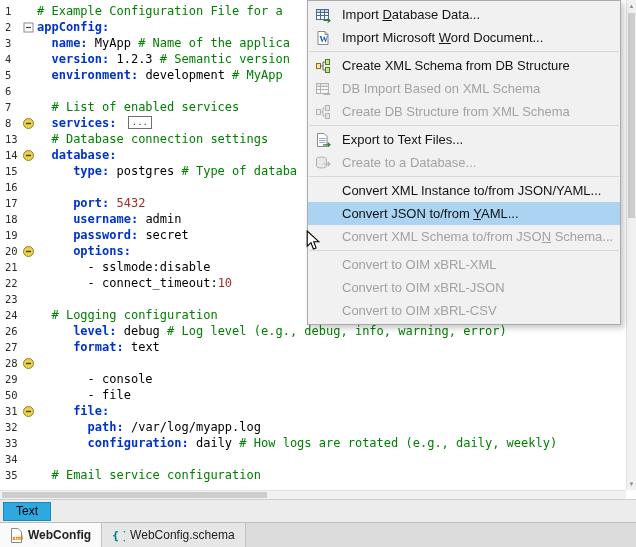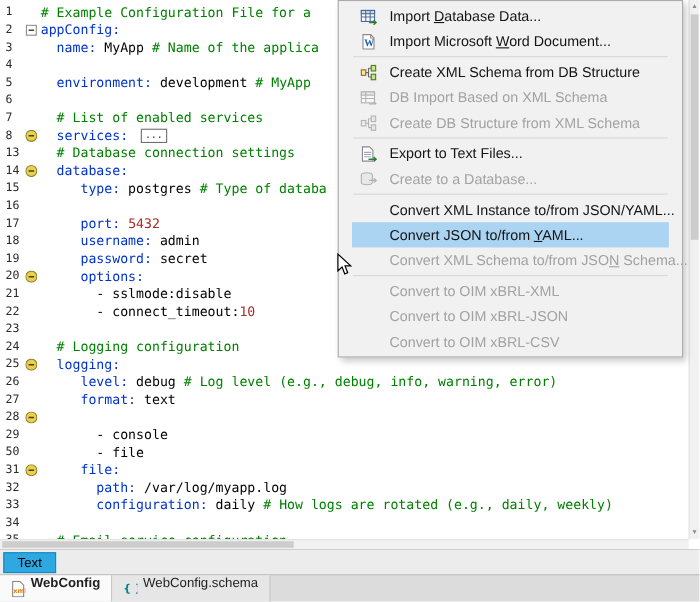--- a/index.html
+++ b/index.html
@@ -8,73 +8,73 @@
 
   
   .editor-area{position:relative;flex:1;background:#fff;overflow:hidden}
   .ed-lines{padding-top:3px}
   .ed-line{display:flex;height:16px;line-height:16px;white-space:pre;position:relative;
            font-family:"DejaVu Sans Mono",monospace;font-size:12px;color:#000}
   .ed-num{flex:0 0 21px;padding-left:5px;font-size:10.5px;color:#2b2b2b}
   .ed-fold{flex:0 0 16px;position:relative}
   .ed-fold svg{position:absolute;left:2px;top:2.5px}
   .ed-code{flex:0 0 auto}
-  .tk-key{color:var(--key-color,#0033cc);font-weight:normal}
+  .tk-key{color:var(--key-color,#0033cc);font-weight:bold}
   .tk-com{color:var(--comment-color,#008000)}
   .tk-num{color:var(--number-color,#a52a2a)}
   .tk-pln{color:#000}
   .fold-box{display:inline-block;border:1px solid #6f6f6f;background:#fff;font-size:9px;line-height:8px;
             padding:1px 3px 2px;margin-left:4px;vertical-align:2px;color:#333}
   .ed-tail{position:absolute;right:14px;top:0}
 
   
   .vscroll{position:absolute;top:0;right:0;width:10px;bottom:9px;background:#f1f1f1;border-left:1px solid #e3e3e3;z-index:5}
   .varrow{position:absolute;left:0;width:9px;height:12px;font-size:6px;color:#8a8a8a;text-align:center;line-height:12px}
   .varrow.up{top:0}.varrow.down{bottom:0}
   .vthumb{position:absolute;left:1px;top:13px;width:7px;height:205px;background:#cdcdcd}
   .hscroll{position:absolute;left:0;right:10px;bottom:0;height:9px;background:#f1f1f1;border-top:1px solid #e3e3e3;z-index:5}
   .hthumb{position:absolute;left:2px;top:1px;height:6px;width:265px;background:#cdcdcd}
 
   
   .menu{position:absolute;top:0;left:307px;width:314px;background:#f1f1f1;border:1px solid #ababab;
-        box-shadow:3px 3px 6px rgba(0,0,0,.22);padding:2px 12px;z-index:10}
+        box-shadow:3px 3px 6px rgba(0,0,0,.22);padding:2px 0;z-index:10}
   .menu-item{height:23px;display:flex;align-items:center;padding:0 10px 0 5px;font-size:13px;color:#141414}
   .mi-icon{flex:0 0 20px;height:16px;margin-right:9px;display:inline-flex;align-items:center;justify-content:center}
   .menu-item.disabled{color:#a2a2a2}
   .menu-item.disabled .mi-icon{filter:grayscale(1);opacity:.45}
   .menu-item.hl{background:var(--menu-highlight,#abd3f2)}
   .mi-label{white-space:nowrap}
   .menu-sep{height:1px;background:#d8d8d8;margin:2px 1px}
 
   .cursor{position:absolute;left:306px;top:230px;z-index:20;pointer-events:none}
 
   
   .view-bar{flex:0 0 23px;background:#ececec;border-top:1px solid #cdcdcd;display:flex;align-items:center;padding-left:3px}
   .view-tab{font-size:12px;height:19px;display:flex;align-items:center;padding:0 12px;color:#000}
   .view-tab.active{background:var(--view-tab-blue,#2ea8e0);border:1px solid #1d86b8}
   .file-bar{flex:0 0 25px;background:#dcdcdc;border-top:1px solid #bdbdbd;display:flex}
-  .file-tab{display:flex;gap:5px;padding:0 10px;font-size:12px;color:#222;
+  .file-tab{display:flex;align-items:center;gap:5px;padding:0 10px;font-size:12px;color:#222;
             border-right:1px solid #c2c2c2;background:#e6e6e6;white-space:nowrap}
   .file-tab.active{background:#fafafa;font-weight:bold}
   .ft-icon{display:inline-flex;align-items:center}
 </style>
 </head>
 <body>
 
 <div class="app">
 
   <div class="editor-area">
     <div class="ed-lines">
         <div class="ed-line"><span class="ed-num">1</span><span class="ed-fold"></span><span class="ed-code"><span class="tk-com"># Example Configuration File for a </span></span></div>
         <div class="ed-line"><span class="ed-num">2</span><span class="ed-fold"><svg width="11" height="11">
               <rect x="1" y="1" width="9" height="9" fill="#ffffff" stroke="#8a8a8a"></rect>
               <line x1="3" y1="5.5" x2="8" y2="5.5" stroke="#444444" stroke-width="1.2"></line>
             </svg></span><span class="ed-code"><span class="tk-key">appConfig:</span></span></div>
         <div class="ed-line"><span class="ed-num">3</span><span class="ed-fold"></span><span class="ed-code"><span class="tk-pln">  </span><span class="tk-key">name:</span><span class="tk-pln"> MyApp </span><span class="tk-com"># Name of the applica</span></span></div>
-        <div class="ed-line"><span class="ed-num">4</span><span class="ed-fold"></span></div>
+        <div class="ed-line"><span class="ed-num">4</span><span class="ed-fold"></span><span class="ed-code"><span class="tk-pln">  </span><span class="tk-key">version:</span><span class="tk-pln"> 1.2.3 </span><span class="tk-com"># Semantic version</span></span></div>
         <div class="ed-line"><span class="ed-num">5</span><span class="ed-fold"></span><span class="ed-code"><span class="tk-pln">  </span><span class="tk-key">environment:</span><span class="tk-pln"> development </span><span class="tk-com"># MyApp</span></span><span class="ed-tail tk-pln">)</span></div>
         <div class="ed-line"><span class="ed-num">6</span><span class="ed-fold"></span><span class="ed-code"></span></div>
         <div class="ed-line"><span class="ed-num">7</span><span class="ed-fold"></span><span class="ed-code"><span class="tk-pln">  </span><span class="tk-com"># List of enabled services</span></span></div>
         <div class="ed-line"><span class="ed-num">8</span><span class="ed-fold"><svg width="11" height="11">
               <circle cx="5.5" cy="5.5" r="5" fill="#e8d052" stroke="#948125"></circle>
               <line x1="3" y1="5.5" x2="8" y2="5.5" stroke="#4a4000" stroke-width="1.4"></line>
             </svg></span><span class="ed-code"><span class="tk-pln">  </span><span class="tk-key">services:</span><span class="tk-pln"> </span><span class="fold-box">...</span></span></div>
         <div class="ed-line"><span class="ed-num">13</span><span class="ed-fold"></span><span class="ed-code"><span class="tk-pln">  </span><span class="tk-com"># Database connection settings</span></span></div>
         <div class="ed-line"><span class="ed-num">14</span><span class="ed-fold"><svg width="11" height="11">
               <circle cx="5.5" cy="5.5" r="5" fill="#e8d052" stroke="#948125"></circle>
@@ -86,24 +86,20 @@
         <div class="ed-line"><span class="ed-num">18</span><span class="ed-fold"></span><span class="ed-code"><span class="tk-pln">     </span><span class="tk-key">username:</span><span class="tk-pln"> admin</span></span></div>
         <div class="ed-line"><span class="ed-num">19</span><span class="ed-fold"></span><span class="ed-code"><span class="tk-pln">     </span><span class="tk-key">password:</span><span class="tk-pln"> secret</span></span></div>
         <div class="ed-line"><span class="ed-num">20</span><span class="ed-fold"><svg width="11" height="11">
               <circle cx="5.5" cy="5.5" r="5" fill="#e8d052" stroke="#948125"></circle>
               <line x1="3" y1="5.5" x2="8" y2="5.5" stroke="#4a4000" stroke-width="1.4"></line>
             </svg></span><span class="ed-code"><span class="tk-pln">     </span><span class="tk-key">options:</span></span></div>
         <div class="ed-line"><span class="ed-num">21</span><span class="ed-fold"></span><span class="ed-code"><span class="tk-pln">       - sslmode:disable</span></span></div>
         <div class="ed-line"><span class="ed-num">22</span><span class="ed-fold"></span><span class="ed-code"><span class="tk-pln">       - connect_timeout:</span><span class="tk-num">10</span></span></div>
         <div class="ed-line"><span class="ed-num">23</span><span class="ed-fold"></span><span class="ed-code"></span></div>
         <div class="ed-line"><span class="ed-num">24</span><span class="ed-fold"></span><span class="ed-code"><span class="tk-pln">  </span><span class="tk-com"># Logging configuration</span></span></div>
-        <div class="ed-line"><span class="ed-num">25</span><span class="ed-fold"><svg width="11" height="11">
-              <circle cx="5.5" cy="5.5" r="5" fill="#e8d052" stroke="#948125"></circle>
-              <line x1="3" y1="5.5" x2="8" y2="5.5" stroke="#4a4000" stroke-width="1.4"></line>
-            </svg></span><span class="ed-code"><span class="tk-pln">  </span><span class="tk-key">logging:</span></span></div>
         <div class="ed-line"><span class="ed-num">26</span><span class="ed-fold"></span><span class="ed-code"><span class="tk-pln">     </span><span class="tk-key">level:</span><span class="tk-pln"> debug </span><span class="tk-com"># Log level (e.g., debug, info, warning, error)</span></span></div>
         <div class="ed-line"><span class="ed-num">27</span><span class="ed-fold"></span><span class="ed-code"><span class="tk-pln">     </span><span class="tk-key">format:</span><span class="tk-pln"> text</span></span></div>
         <div class="ed-line"><span class="ed-num">28</span><span class="ed-fold"><svg width="11" height="11">
               <circle cx="5.5" cy="5.5" r="5" fill="#e8d052" stroke="#948125"></circle>
               <line x1="3" y1="5.5" x2="8" y2="5.5" stroke="#4a4000" stroke-width="1.4"></line>
             </svg></span></div>
         <div class="ed-line"><span class="ed-num">29</span><span class="ed-fold"></span><span class="ed-code"><span class="tk-pln">       - console</span></span></div>
         <div class="ed-line"><span class="ed-num">50</span><span class="ed-fold"></span><span class="ed-code"><span class="tk-pln">       - file</span></span></div>
         <div class="ed-line"><span class="ed-num">31</span><span class="ed-fold"><svg width="11" height="11">
               <circle cx="5.5" cy="5.5" r="5" fill="#e8d052" stroke="#948125"></circle>

